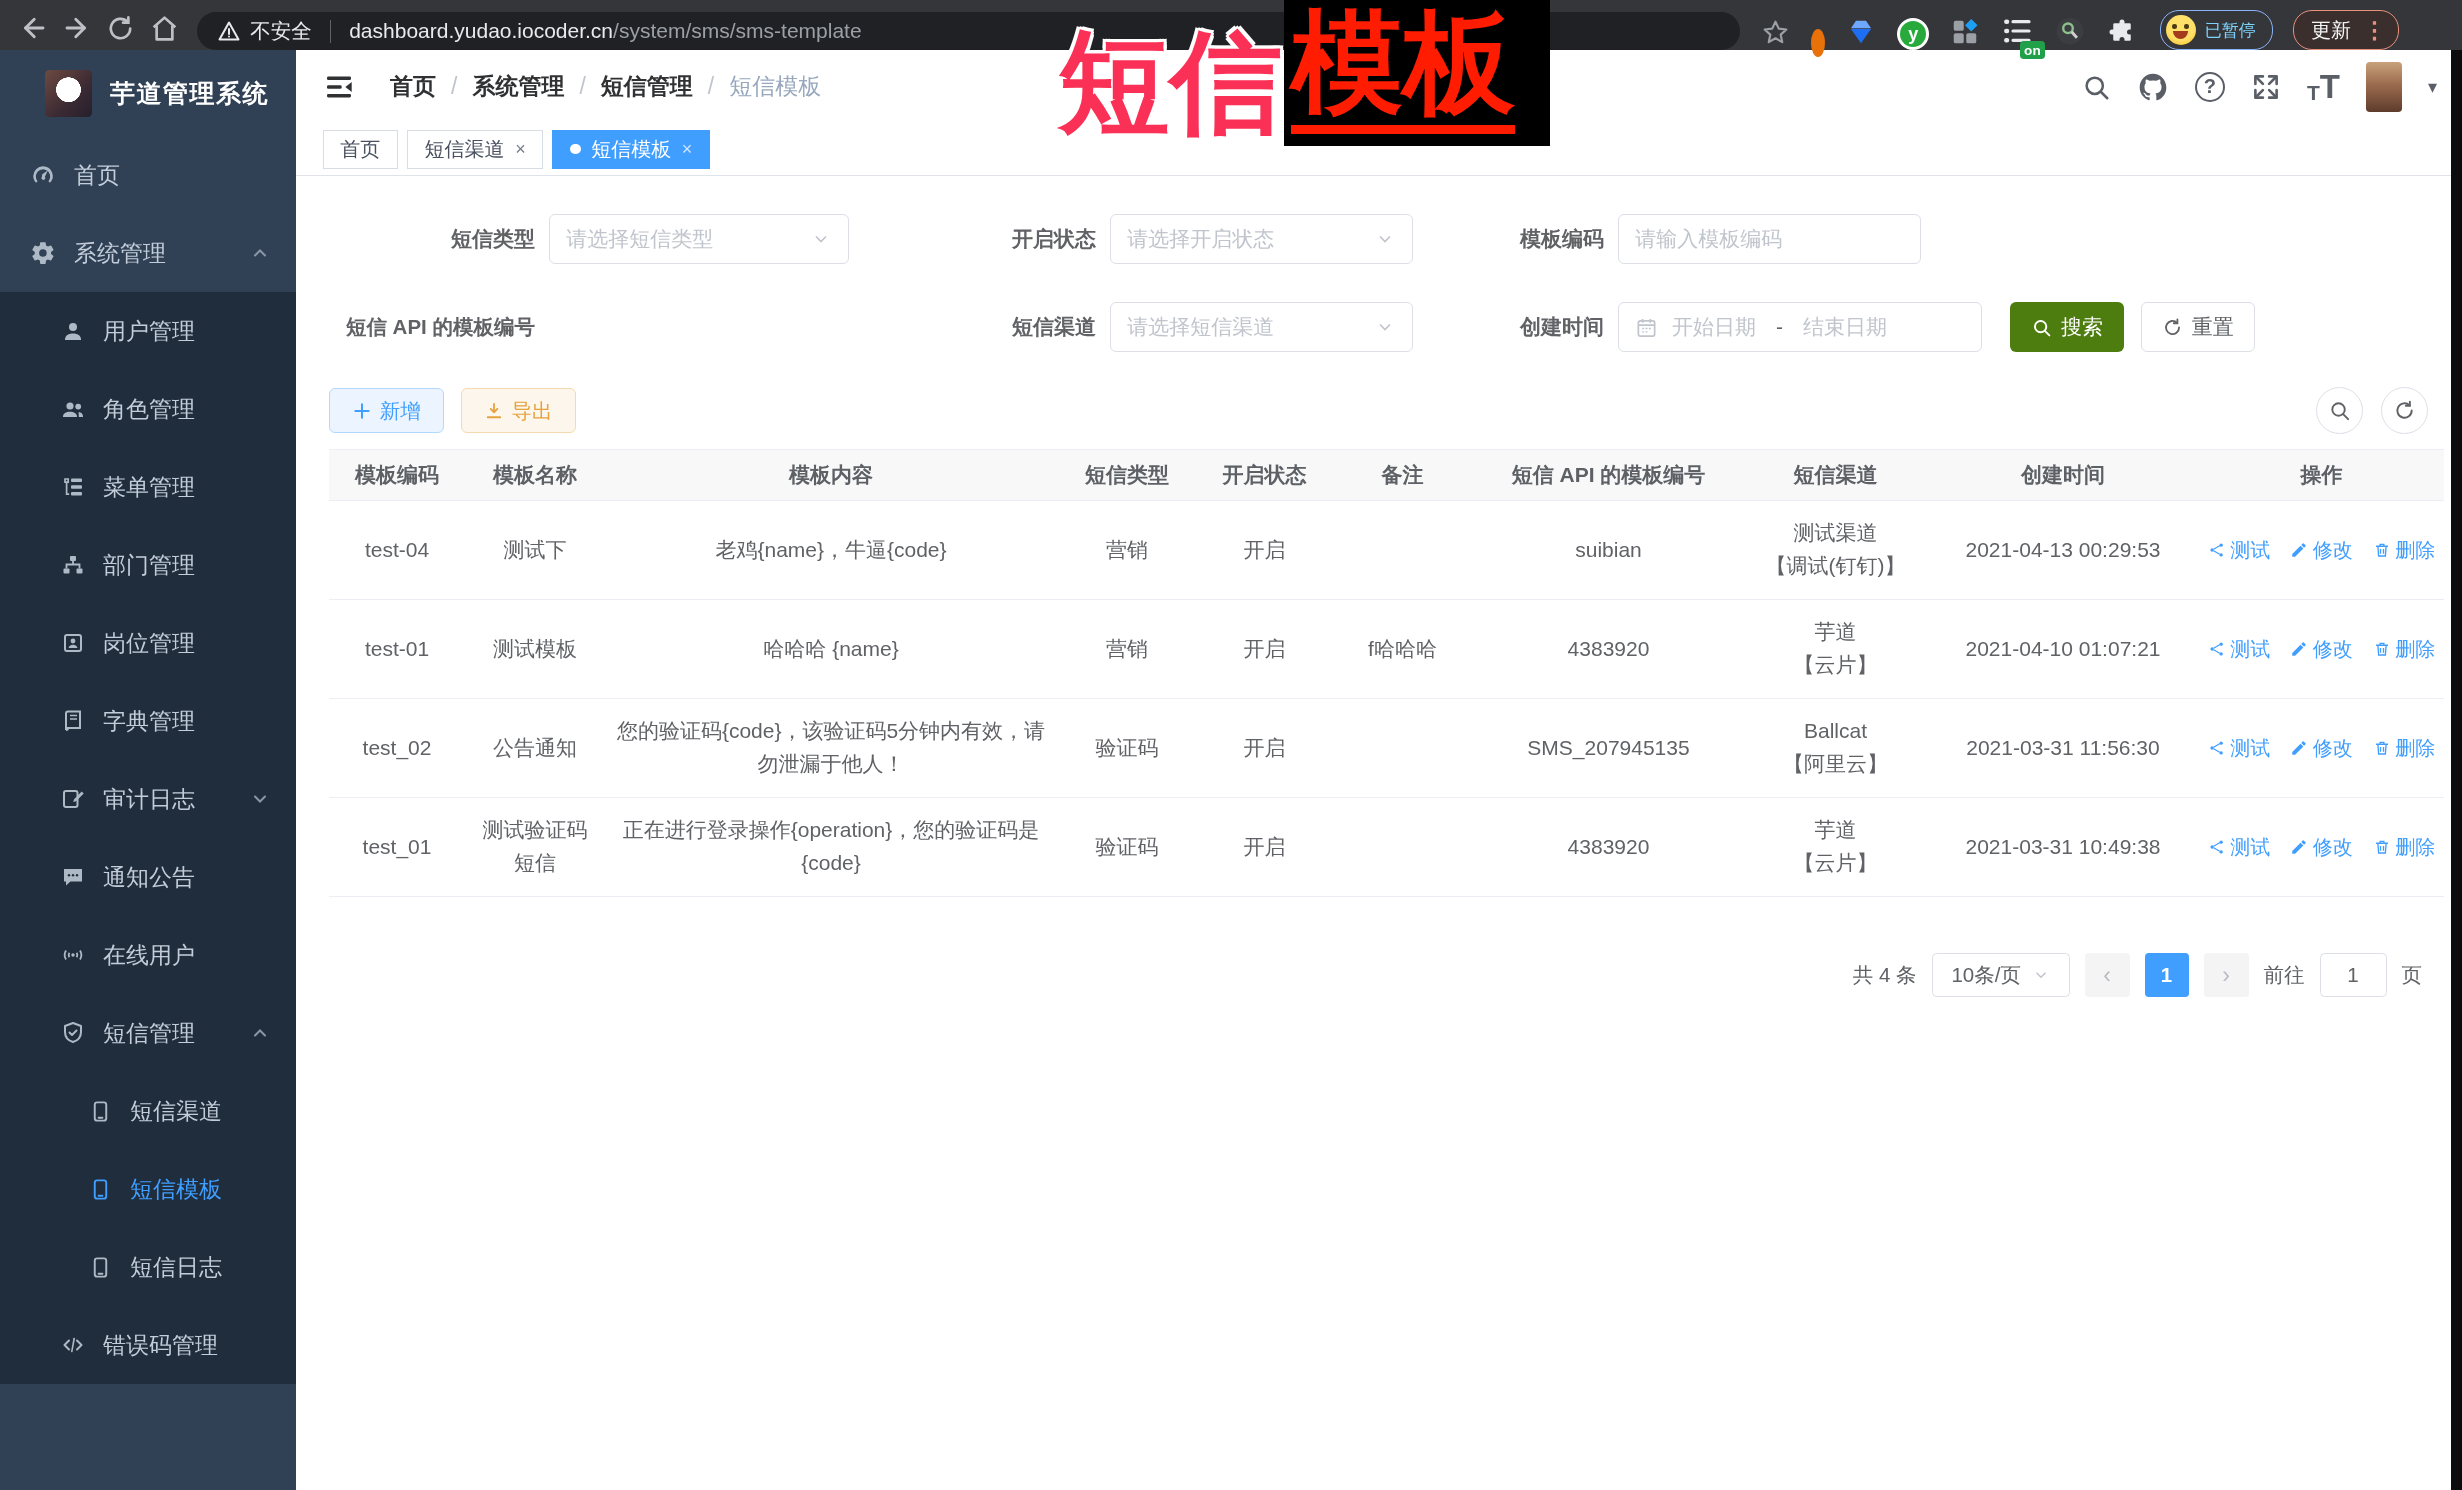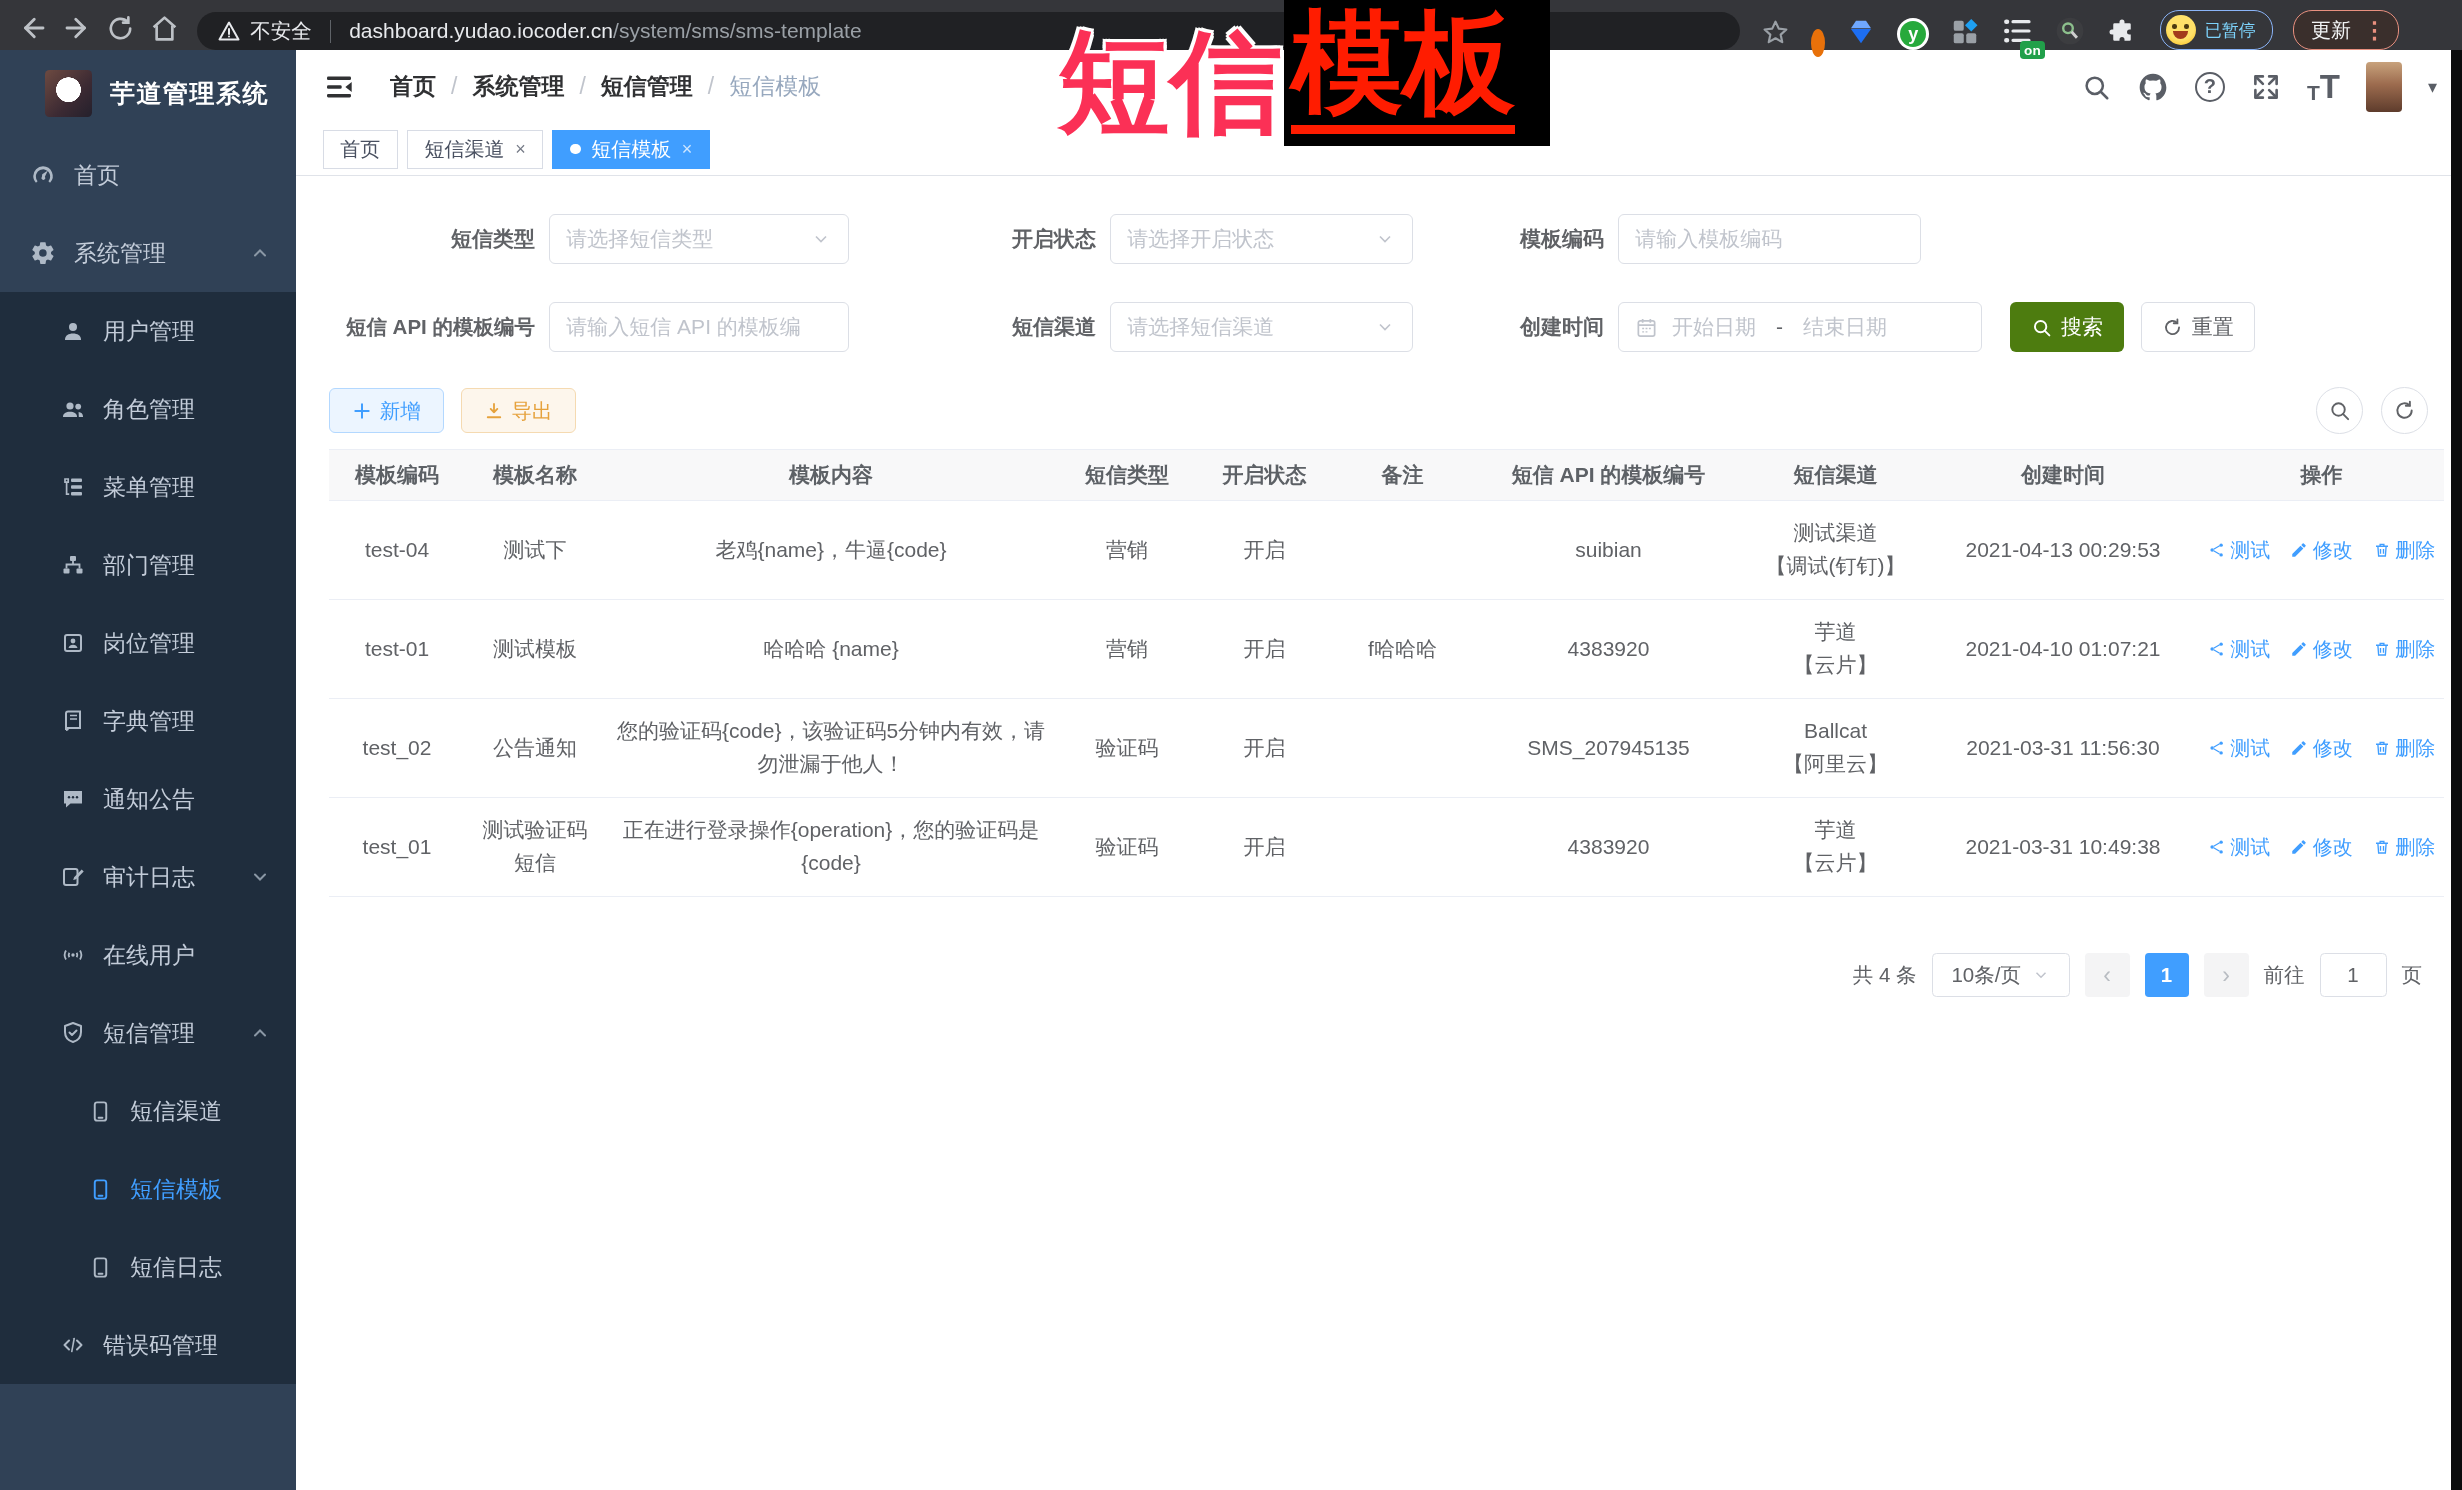--- a/index.html
+++ b/index.html
@@ -285,42 +285,42 @@
         <svg width="24" height="24" viewBox="0 0 24 24" fill="none" stroke="currentColor" stroke-width="2">
           <path d="M5 4.5a2 2 0 0 1 2-2h12v16.5H7a2 2 0 0 0-2 2z"></path>
           <path d="M5 21a2 2 0 0 0 2-2h12"></path>
           <path d="M9 6.5h7M9 10h7" stroke-width="1.6"></path>
         </svg>
       </span>
     <span>字典管理</span>
   </div>
   <div class="s-item lv1">
     <span class="i sic">
+        <svg width="24" height="24" viewBox="0 0 24 24" fill="none" stroke="currentColor" stroke-width="2">
+          <rect x="3" y="4" width="13.5" height="16" rx="2"></rect>
+          <path d="M20.7 4.6l-7.6 7.6-.9 2.9 2.9-.9 7.6-7.6-2-2z" fill="currentColor" stroke="none"></path>
+        </svg>
+      </span>
+    <span>审计日志</span>
+    <span class="i chev">
+        <svg width="20" height="20" viewBox="0 0 24 24" fill="none" stroke="currentColor" stroke-width="2.4" stroke-linecap="round">
+          <path d="M6 9l6 6 6-6"></path>
+        </svg>
+      </span>
+  </div>
+  <div class="s-item lv1">
+    <span class="i sic">
         <svg width="24" height="24" viewBox="0 0 24 24" fill="currentColor">
           <path d="M3 4h18v12.5H9.5L5 20.5v-4H3z"></path>
           <circle cx="8" cy="10.2" r="1.2" fill="#1f2d3d"></circle>
           <circle cx="12" cy="10.2" r="1.2" fill="#1f2d3d"></circle>
           <circle cx="16" cy="10.2" r="1.2" fill="#1f2d3d"></circle>
         </svg>
       </span>
     <span>通知公告</span>
-  </div>
-  <div class="s-item lv1">
-    <span class="i sic">
-        <svg width="24" height="24" viewBox="0 0 24 24" fill="none" stroke="currentColor" stroke-width="2">
-          <rect x="3" y="4" width="13.5" height="16" rx="2"></rect>
-          <path d="M20.7 4.6l-7.6 7.6-.9 2.9 2.9-.9 7.6-7.6-2-2z" fill="currentColor" stroke="none"></path>
-        </svg>
-      </span>
-    <span>审计日志</span>
-    <span class="i chev">
-        <svg width="20" height="20" viewBox="0 0 24 24" fill="none" stroke="currentColor" stroke-width="2.4" stroke-linecap="round">
-          <path d="M6 9l6 6 6-6"></path>
-        </svg>
-      </span>
   </div>
   <div class="s-item lv1">
     <span class="i sic">
         <svg width="24" height="24" viewBox="0 0 24 24" fill="none" stroke="currentColor" stroke-width="1.8">
           <path d="M5 7.5a8.5 8.5 0 0 0 0 9M19 7.5a8.5 8.5 0 0 1 0 9M8.3 9.7a4.8 4.8 0 0 0 0 4.6M15.7 9.7a4.8 4.8 0 0 1 0 4.6"></path>
           <circle cx="12" cy="12" r="1.7" fill="currentColor" stroke="none"></circle>
         </svg>
       </span>
     <span>在线用户</span>
   </div>
@@ -466,21 +466,20 @@
     </div>
     <div class="fi" style="left:1103px">
       <span class="flabel" style="width:205px">模板编码</span>
       <input class="real" style="width: 303px;" placeholder="请输入模板编码">
     </div>
   </div>
 
   <div class="row2">
     <div class="fi" style="left:34px">
       <span class="flabel" style="width:205px;font-size:20.5px">短信 API 的模板编号</span>
-      <input class="real" style="width: 300px;" placeholder="请输入短信 API 的模板编">
     </div>
     <div class="fi" style="left:595px">
       <span class="flabel" style="width:205px">短信渠道</span>
       <span class="fctrl" style="width:303px">
         <span class="ph">请选择短信渠道</span>
         <span class="i dd">
             <svg width="20" height="20" viewBox="0 0 24 24" fill="none" stroke="currentColor" stroke-width="2">
               <path d="M6 9l6 6 6-6"></path>
             </svg>
           </span>

